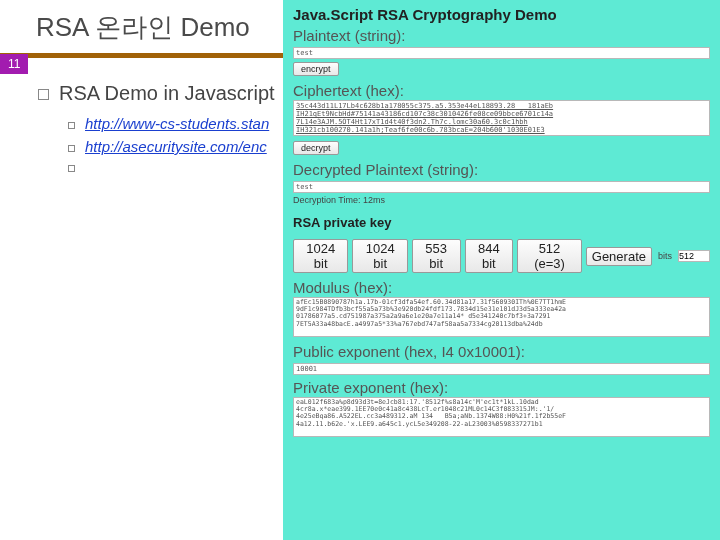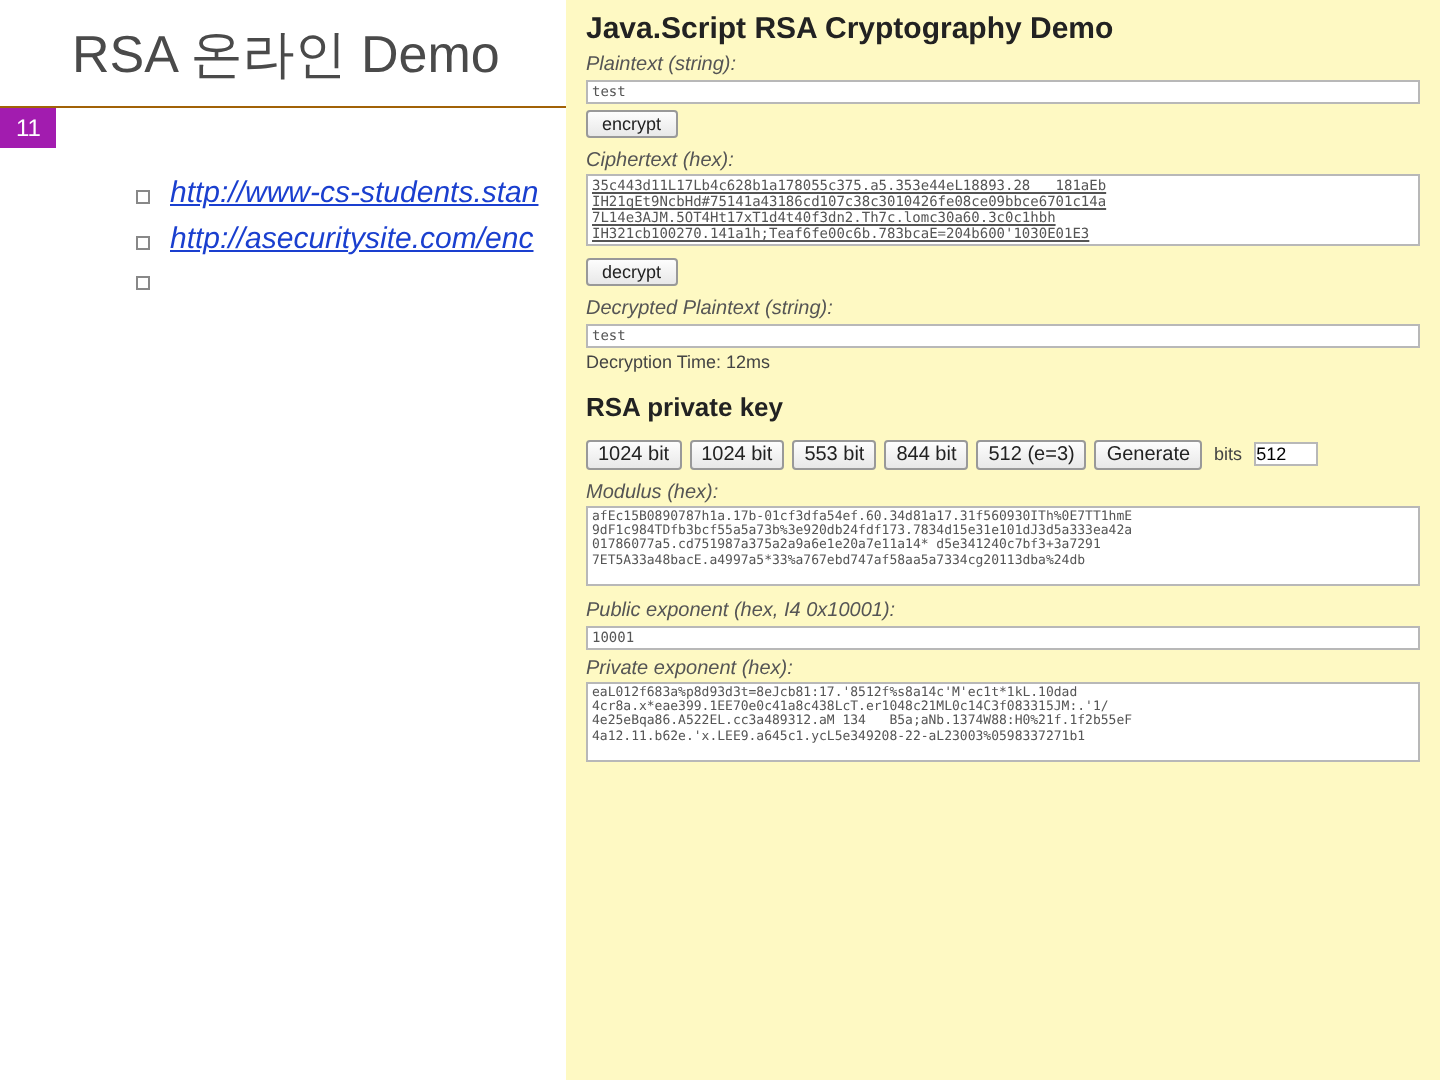--- a/index.html
+++ b/index.html
@@ -14,21 +14,21 @@
   }
   .slide-left {
     position: absolute;
     left: 0; top: 0; width: 300px; height: 540px;
   }
   .title {
     font-size: 26px;
     font-weight: 300;
     color: #4a4a4a;
     padding: 10px 0 8px 36px;
-    border-bottom: 1px solid #a16207;
+    border-bottom: 5px solid #a16207;
     font-family: "Segoe UI", Arial, sans-serif;
   }
   .pagebadge {
     position: absolute;
     left: 0; top: 54px;
     background: #a21caf;
     color: #fff;
     font-size: 12px;
     padding: 3px 8px;
     min-width: 14px;
@@ -50,31 +50,31 @@
     font-family: "Segoe UI", Arial, sans-serif;
   }
   .links { padding: 10px 0 0 30px; display:flex; flex-direction:column; gap:6px;font-style:italic;}
   .link-row { display:flex; align-items:center; gap:10px; }
   .link-a { color: #1a3fcf; text-decoration: underline; font-size: 15px; white-space:nowrap;}
   
   .demo {
     position: absolute;
     left: 283px; top: 0;
     width: 437px; height: 540px;
-    background: #fef9c3;
+    background: #5eead4;
     padding: 6px 10px 0 10px;
     font-family: Verdana, Arial, sans-serif;
     color: #222;
   }
   .demo h1 {
     font-size: 15px; font-weight: bold; color:#222; margin-bottom:4px;
     font-family: Verdana, Arial, sans-serif;
   }
   .demo label.fld {
-    display:block; font-size: 10px; color:#555; margin:4px 0 1px 0;font-style:italic;
+    display:block; font-size: 15px; color:#555; margin:4px 0 1px 0;
   }
   .demo input.line, .demo textarea.box {
     width: 100%;
     font-family: monospace;
     font-size: 7px;
     color:#555;
     border: 1px solid #b8b8b8;
     padding: 1px 2px;
     background:#fff;
     resize:none;
@@ -90,36 +90,40 @@
     color:#222;
     border-radius:2px;
     cursor:pointer;
     margin: 3px 0 2px 0;
   }
   .demo .timing { font-size:9px; color:#444; margin-top:2px;}
   .demo h2 {
     font-size: 13px; font-weight:bold; margin: 10px 0 6px 0;
   }
   .bitrow { display:flex; gap:4px; align-items:center; flex-wrap:nowrap;}
-  .bitrow .btn { padding:1px 5px; font-size:10px;}
+  .bitrow .btn { padding:1px 5px; font-size:13px;}
   .bitrow span.lbl { font-size:9px; color:#444; margin:0 2px;}
   .bitrow input.bits { width:32px; font-size:9px; border:1px solid #b8b8b8; padding:0 0;}
   .mono-multi {
     width:100%; height:40px; border:1px solid #b8b8b8;
     font-family:monospace; font-size:6.5px; line-height:1.1;
     color:#555; padding:1px 2px; resize:none; overflow:hidden;
   }
 </style>
 </head>
 <body>
 
 <div class="slide-left">
   <div class="title">RSA 온라인 Demo</div>
   <div class="pagebadge">11</div>
   <div class="body">
+    <div class="bullet-row">
+      <span class="bullet-icon"></span>
+      <span class="h2txt">RSA Demo in Javascript</span>
+    </div>
     <div class="links">
       <div class="link-row">
         <span class="bullet-icon small"></span>
         <a class="link-a">http://www-cs-students.stan</a>
       </div>
       <div class="link-row">
         <span class="bullet-icon small"></span>
         <a class="link-a">http://asecuritysite.com/enc</a>
       </div>
       <div class="link-row">

